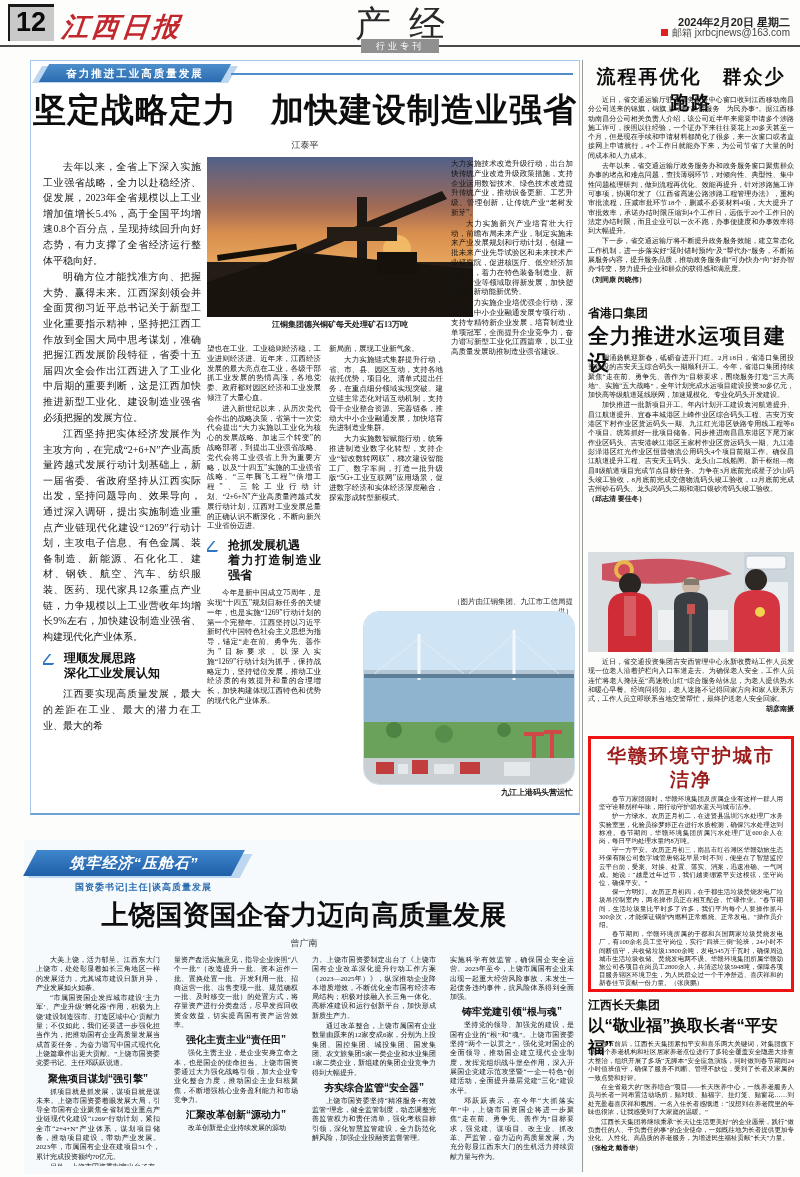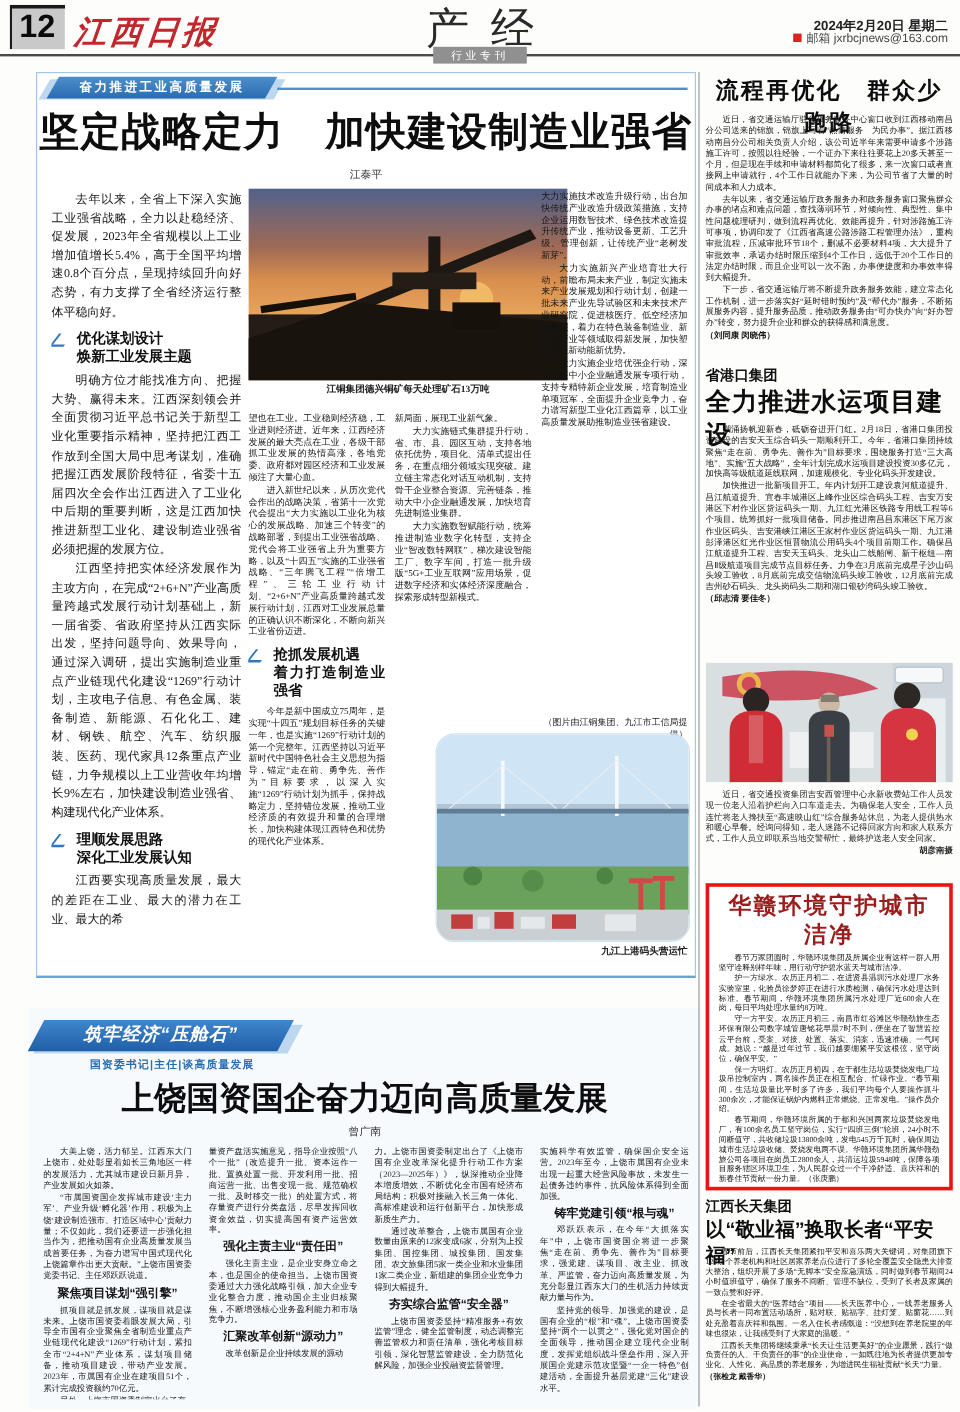--- a/index.html
+++ b/index.html
@@ -85,24 +85,20 @@
   <div class="abs ribbon-bg"></div>
   <div class="abs ribbon">
       <span>奋力推进工业高质量发展</span>
     </div>
   <div class="abs ribline"></div>
   <div class="abs mhead">坚定战略定力　加快建设制造业强省</div>
   <div class="abs mbyline">江泰平</div>
 
   <div class="abs lead jt">
     <p>去年以来，全省上下深入实施工业强省战略，全力以赴稳经济、促发展，2023年全省规模以上工业增加值增长5.4%，高于全国平均增速0.8个百分点，呈现持续回升向好态势，有力支撑了全省经济运行整体平稳向好。</p>
-    <div class="mainsub">
-        <span class="sw"></span>
-        <span><span>优化谋划设计</span><br><span>焕新工业发展主题</span></span>
-      </div>
     <p>明确方位才能找准方向、把握大势、赢得未来。江西深刻领会并全面贯彻习近平总书记关于新型工业化重要指示精神，坚持把江西工作放到全国大局中思考谋划，准确把握江西发展阶段特征，省委十五届四次全会作出江西进入了工业化中后期的重要判断，这是江西加快推进新型工业化、建设制造业强省必须把握的发展方位。</p>
     <p>江西坚持把实体经济发展作为主攻方向，在完成“2+6+N”产业高质量跨越式发展行动计划基础上，新一届省委、省政府坚持从江西实际出发，坚持问题导向、效果导向，通过深入调研，提出实施制造业重点产业链现代化建设“1269”行动计划，主攻电子信息、有色金属、装备制造、新能源、石化化工、建材、钢铁、航空、汽车、纺织服装、医药、现代家具12条重点产业链，力争规模以上工业营收年均增长9%左右，加快建设制造业强省、构建现代化产业体系。</p>
     <div class="mainsub">
         <span class="sw"></span>
         <span><span>理顺发展思路</span><br><span>深化工业发展认知</span></span>
       </div>
     <p>江西要实现高质量发展，最大的差距在工业、最大的潜力在工业、最大的希</p>
   </div>
 
   <div class="abs ph1">
@@ -219,22 +215,22 @@
   </div>
   <div class="abs bcol jt" style="left:282px;width:124px;">
     <p class="noind">力。上饶市国资委制定出台了《上饶市国有企业改革深化提升行动工作方案（2023—2025年）》，纵深推动企业降本增质增效，不断优化全市国有经济布局结构；积极对接融入长三角一体化、高标准建设和运行创新平台，加快形成新质生产力。</p>
     <p>通过改革整合，上饶市属国有企业数量由原来的12家变成6家，分别为上投集团、国控集团、城投集团、国发集团、农文旅集团5家一类企业和水业集团1家二类企业，新组建的集团企业竞争力得到大幅提升。</p>
     <div class="bsub">夯实综合监管“安全器”</div>
     <p>上饶市国资委坚持“精准服务+有效监管”理念，健全监管制度，动态调整完善监管权力和责任清单，强化考核目标引领，深化智慧监管建设，全力防范化解风险，加强企业投融资监督管理。</p>
   </div>
   <div class="abs bcol jt" style="left:420px;width:124px;">
     <p class="noind">实施科学有效监管，确保国企安全运营。2023年至今，上饶市属国有企业未出现一起重大经营风险事故，未发生一起债务违约事件，抗风险体系得到全面加强。</p>
     <div class="bsub">铸牢党建引领“根与魂”</div>
+    <p>坚持党的领导、加强党的建设，是国有企业的“根”和“魂”。上饶市国资委坚持“两个一以贯之”，强化党对国企的全面领导，推动国企建立现代企业制度，发挥党组织战斗堡垒作用，深入开展国企党建示范攻坚暨“一企一特色”创建活动，全面提升基层党建“三化”建设水平。</p>
     <p>邓跃跃表示，在今年“大抓落实年”中，上饶市国资国企将进一步聚焦“走在前、勇争先、善作为”目标要求，强党建、谋项目、改主业、抓改革、严监管，奋力迈向高质量发展，为充分彰显江西东大门的生机活力持续贡献力量与作为。</p>
-    <p>坚持党的领导、加强党的建设，是国有企业的“根”和“魂”。上饶市国资委坚持“两个一以贯之”，强化党对国企的全面领导，推动国企建立现代企业制度，发挥党组织战斗堡垒作用，深入开展国企党建示范攻坚暨“一企一特色”创建活动，全面提升基层党建“三化”建设水平。</p>
   </div>
 </div>
 
 <div class="abs vline"></div>
 
 <div class="abs rc a1head">流程再优化　群众少跑路</div>
 <div class="abs rc rtext jt a1body">
   <p>近日，省交通运输厅驻省政务服务中心窗口收到江西移动南昌分公司送来的锦旗，锦旗上写着“热情服务　为民办事”。据江西移动南昌分公司相关负责人介绍，该公司近半年来需要申请多个涉路施工许可，按照以往经验，一个证办下来往往要花上20多天甚至一个月，但是现在手续和申请材料都简化了很多，来一次窗口或者直接网上申请就行，4个工作日就能办下来，为公司节省了大量的时间成本和人力成本。</p>
   <p>去年以来，省交通运输厅政务服务办和政务服务窗口聚焦群众办事的堵点和难点问题，查找薄弱环节，对倾向性、典型性、集中性问题梳理研判，做到流程再优化、效能再提升，针对涉路施工许可事项，协调印发了《江西省高速公路涉路工程管理办法》，重构审批流程，压减审批环节18个，删减不必要材料4项，大大提升了审批效率，承诺办结时限压缩到4个工作日，远低于20个工作日的法定办结时限，而且企业可以一次不跑，办事便捷度和办事效率得到大幅提升。</p>
   <p>下一步，省交通运输厅将不断提升政务服务效能，建立常态化工作机制，进一步落实好“延时错时预约”及“帮代办”服务，不断拓展服务内容，提升服务品质，推动政务服务由“可办快办”向“好办智办”转变，努力提升企业和群众的获得感和满意度。</p>

